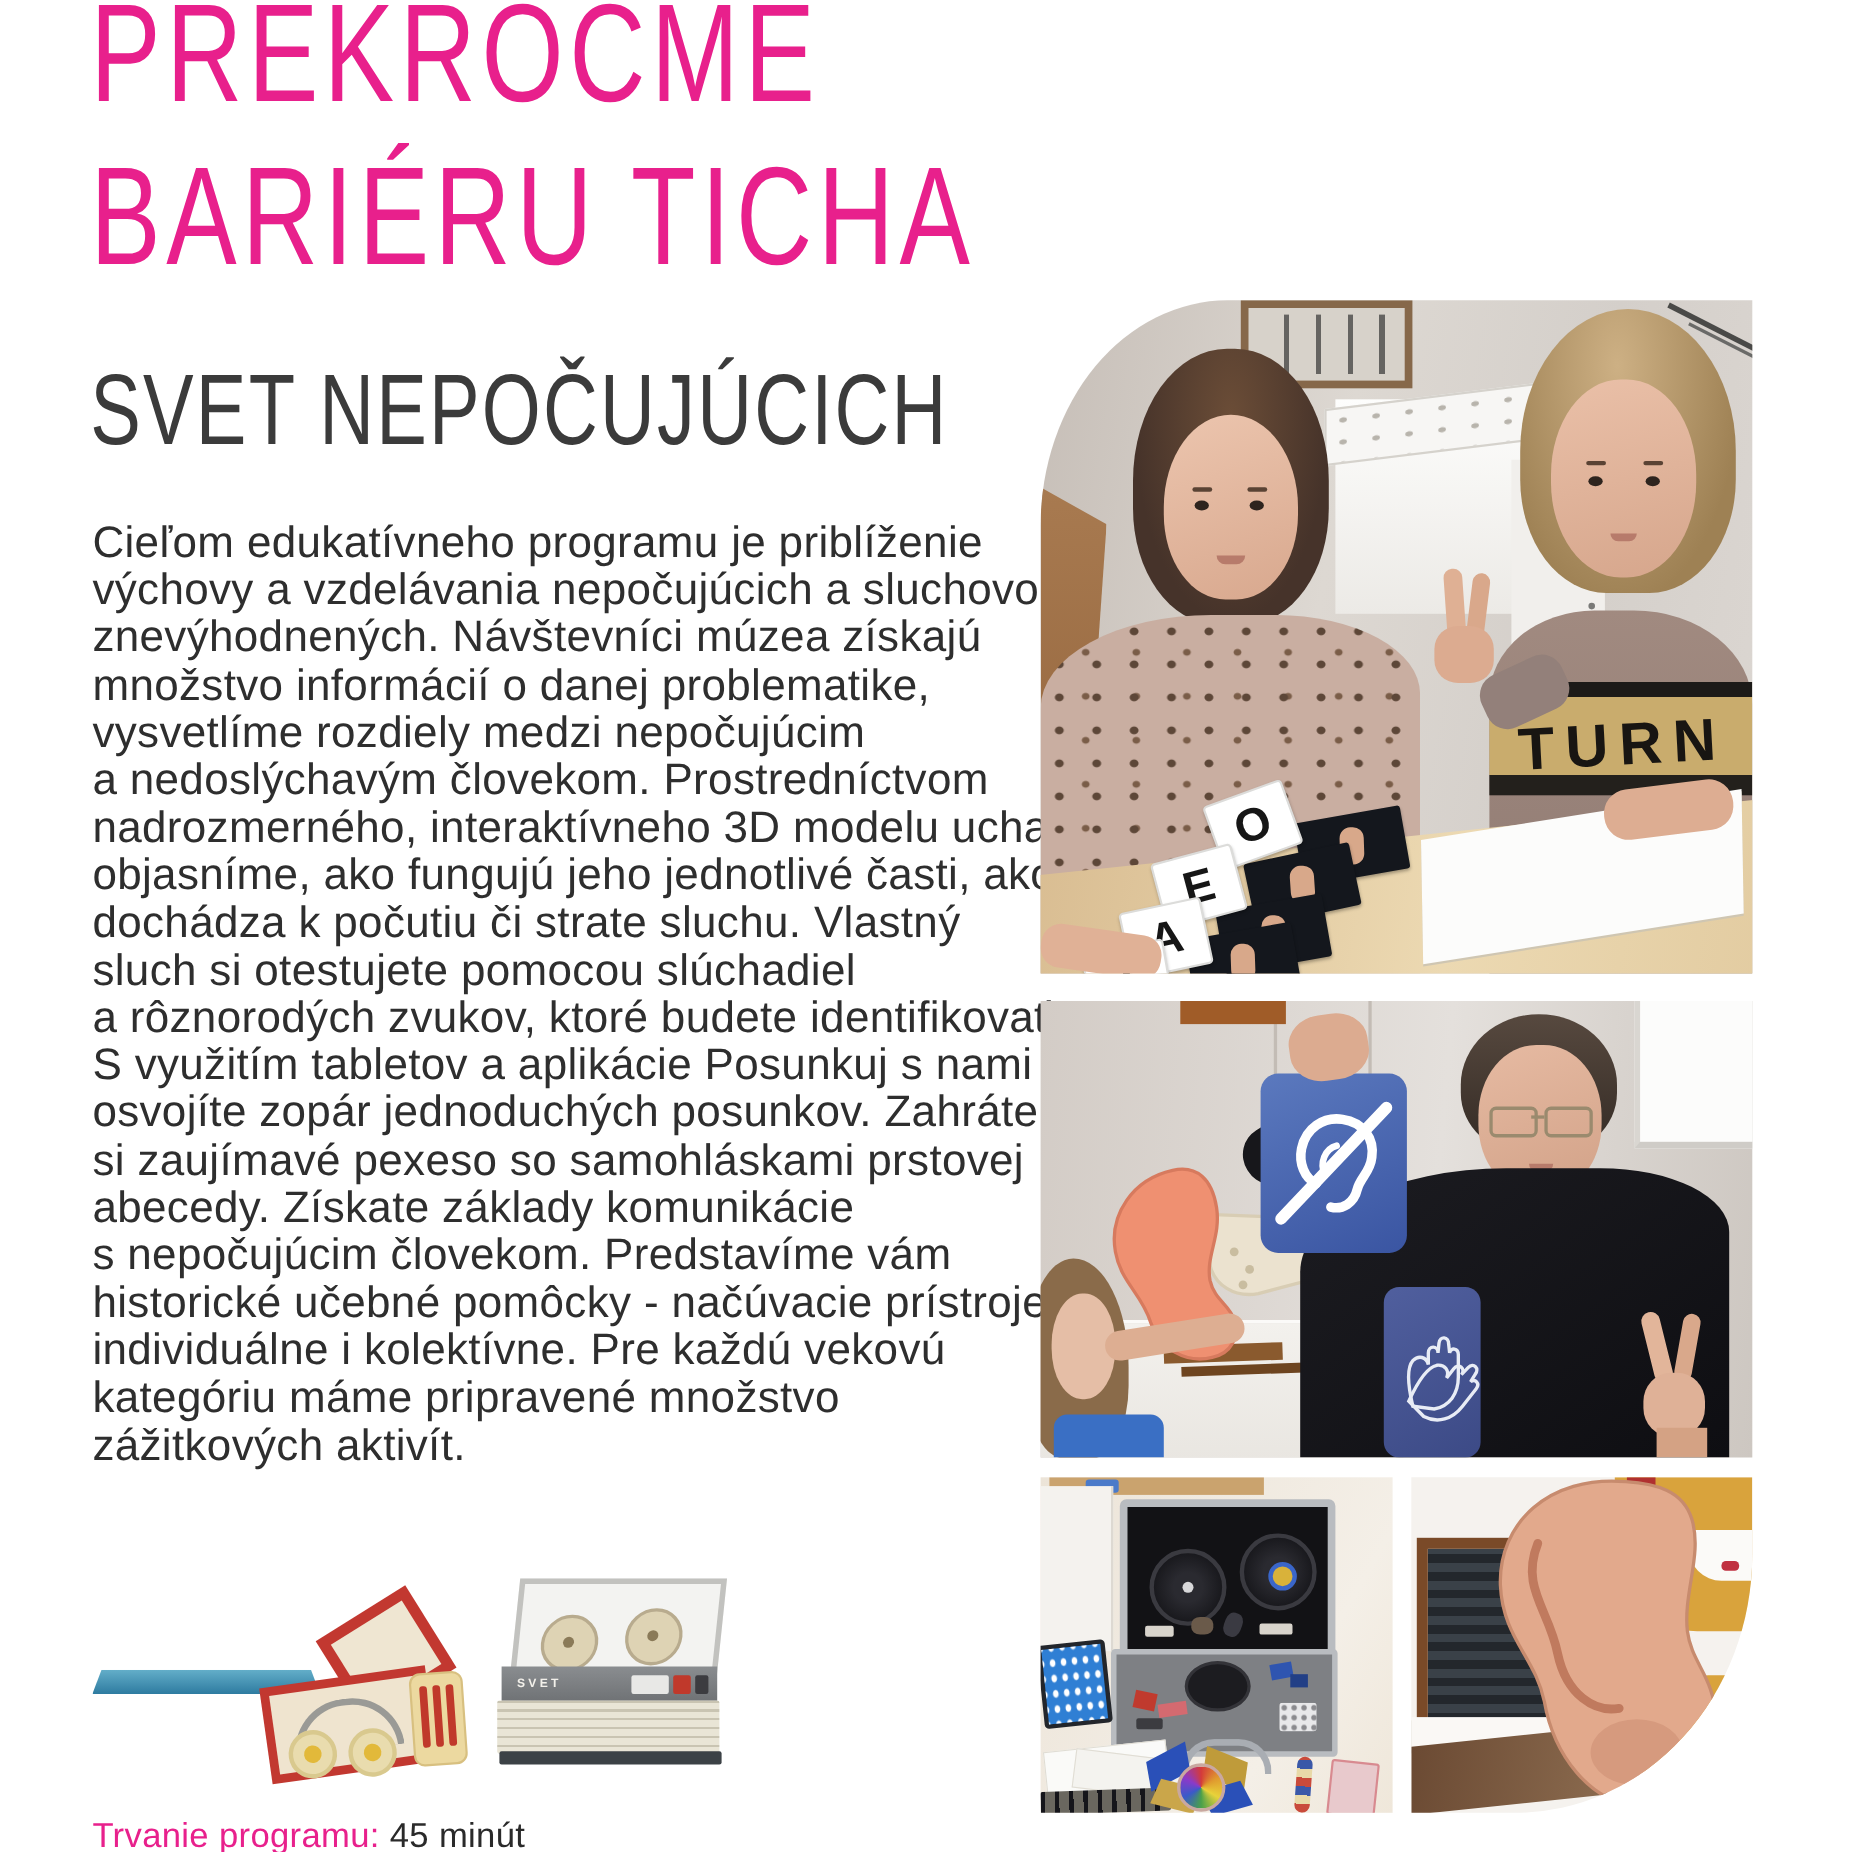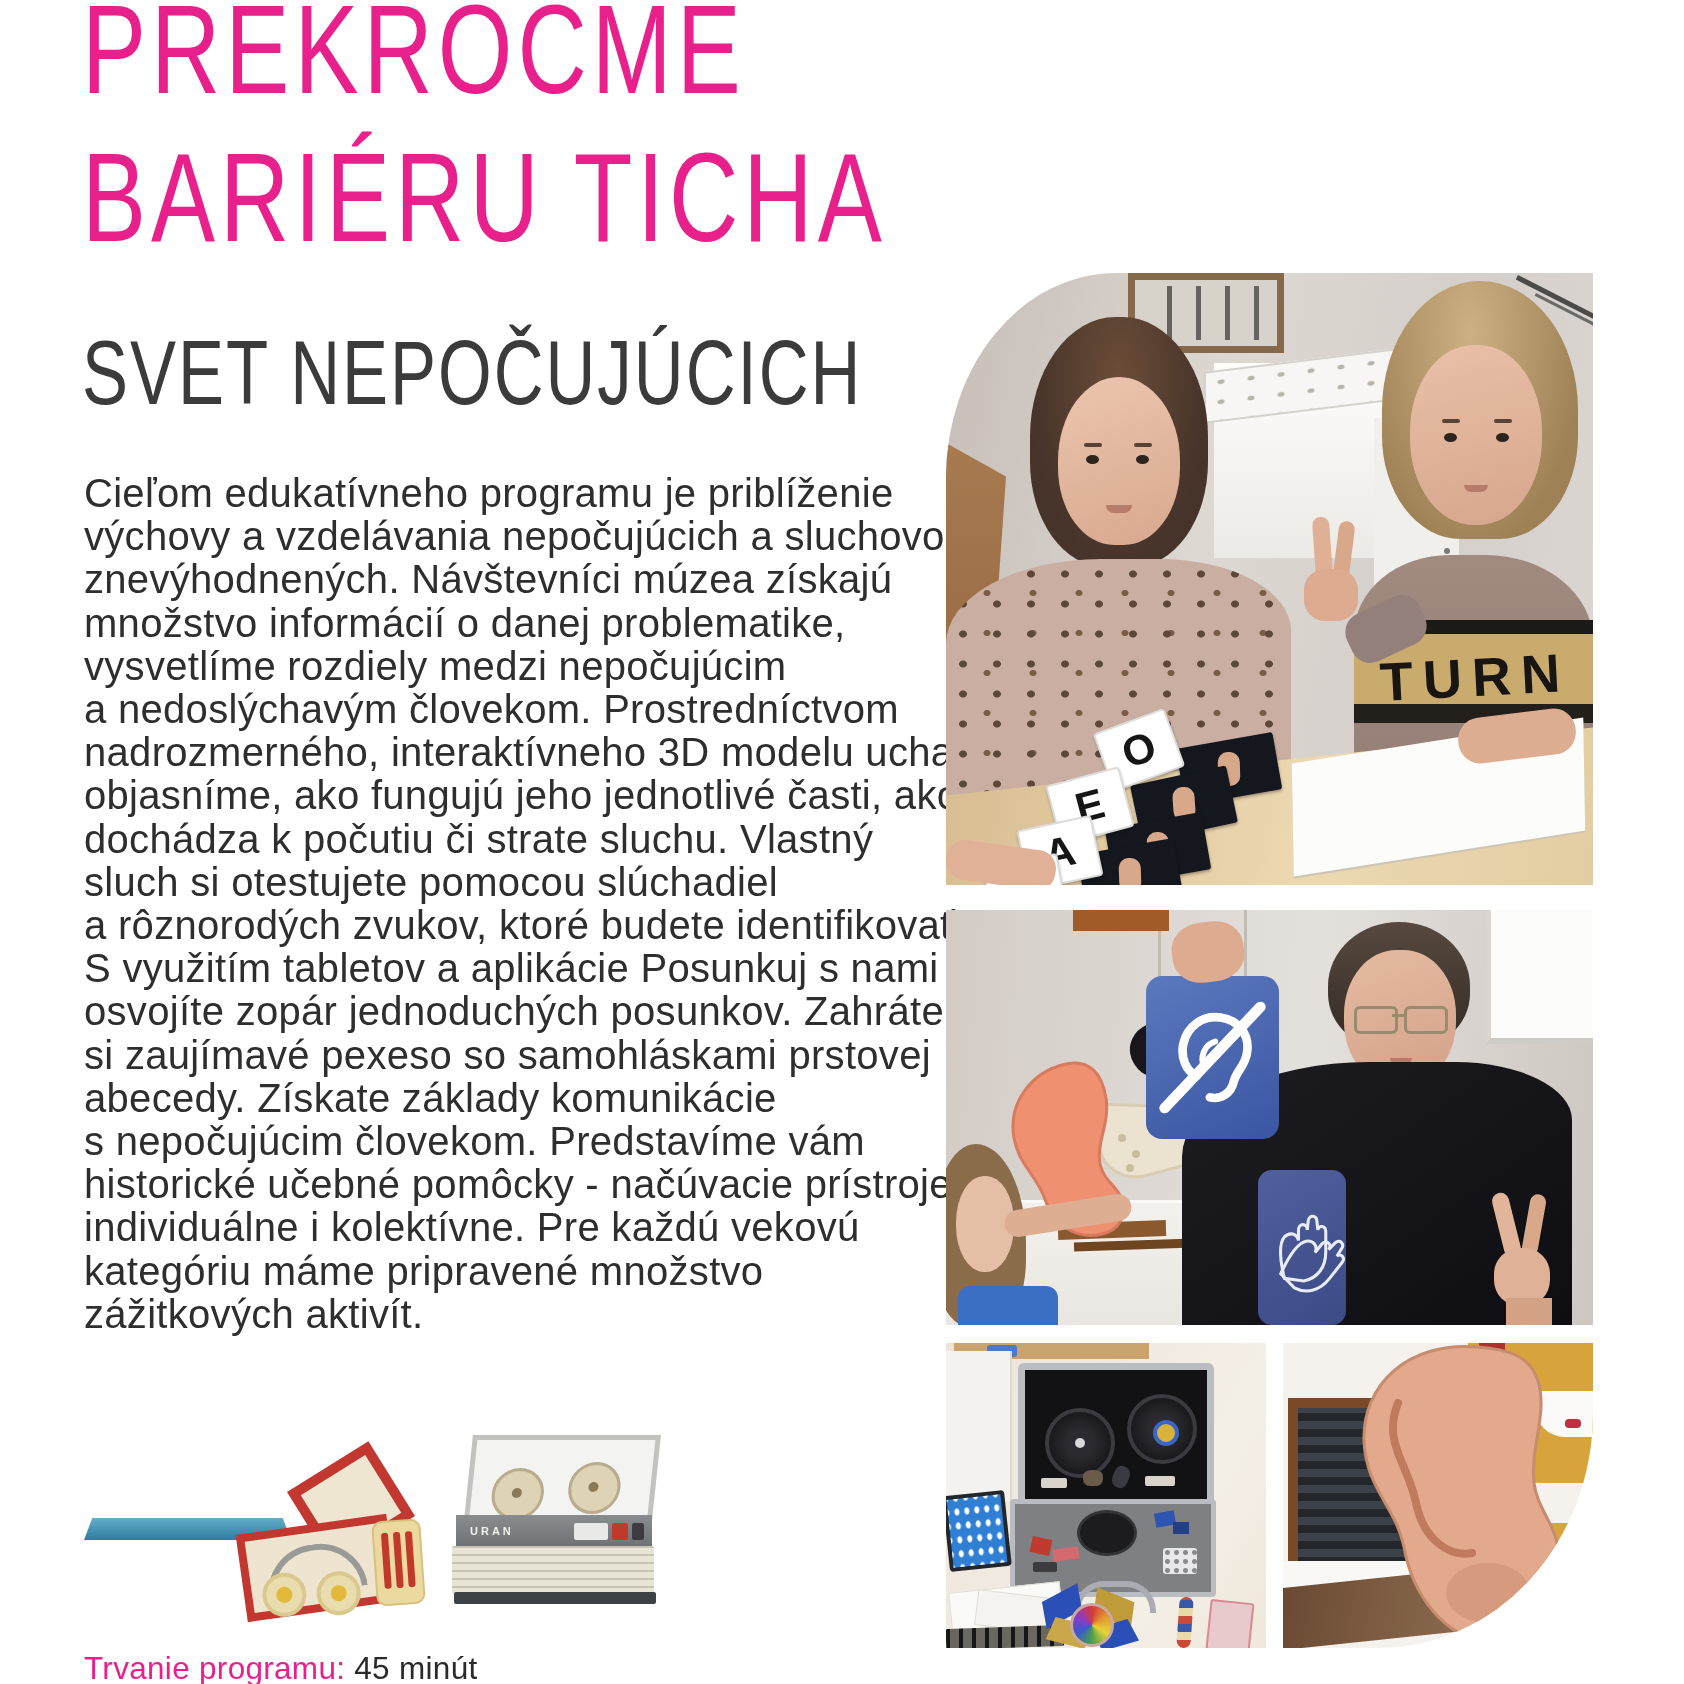--- a/index.html
+++ b/index.html
@@ -306,21 +306,21 @@
   <div class="abs" style="left:452px;top:1435px;width:208px;height:170px;">
     <div class="abs" style="left:16px;top:0;width:178px;height:84px;border:5px solid #c2c2bf;background:rgba(233,233,230,.55);transform:skewX(-6deg);">
       <div class="abs" style="left:20px;top:28px;width:46px;height:46px;border-radius:50%;border:3px solid #b8ab8e;background:#ded3b4;">
         <div class="abs" style="left:17px;top:17px;width:10px;height:10px;border-radius:50%;background:#8a7a58;"></div>
       </div>
       <div class="abs" style="left:96px;top:22px;width:46px;height:46px;border-radius:50%;border:3px solid #b8ab8e;background:#ded3b4;">
         <div class="abs" style="left:17px;top:17px;width:10px;height:10px;border-radius:50%;background:#8a7a58;"></div>
       </div>
     </div>
     <div class="abs" style="left:4px;top:80px;width:196px;height:33px;background:linear-gradient(#8a8d90,#6e7174);">
-      <span class="abs" style="left:14px;top:10px;font-size:11px;letter-spacing:3px;color:#f2f0ea;font-weight:bold;">URAN</span>
+      <span class="abs" style="left:14px;top:10px;font-size:11px;letter-spacing:3px;color:#f2f0ea;font-weight:bold;">SVET</span>
       <div class="abs" style="left:118px;top:8px;width:34px;height:17px;background:#e8e8e6;border-radius:2px;"></div>
       <div class="abs" style="left:156px;top:8px;width:16px;height:17px;background:#c0392b;border-radius:2px;"></div>
       <div class="abs" style="left:176px;top:8px;width:12px;height:17px;background:#3c3c40;border-radius:2px;"></div>
     </div>
     <div class="abs" style="left:0;top:111px;width:202px;height:48px;background:repeating-linear-gradient(0deg,#e9e5d6 0 6px,#c9c4b2 6px 8px);border-radius:2px;"></div>
     <div class="abs" style="left:2px;top:157px;width:202px;height:12px;background:#3c4246;border-radius:2px;"></div>
   </div>
 
 </div>
 

